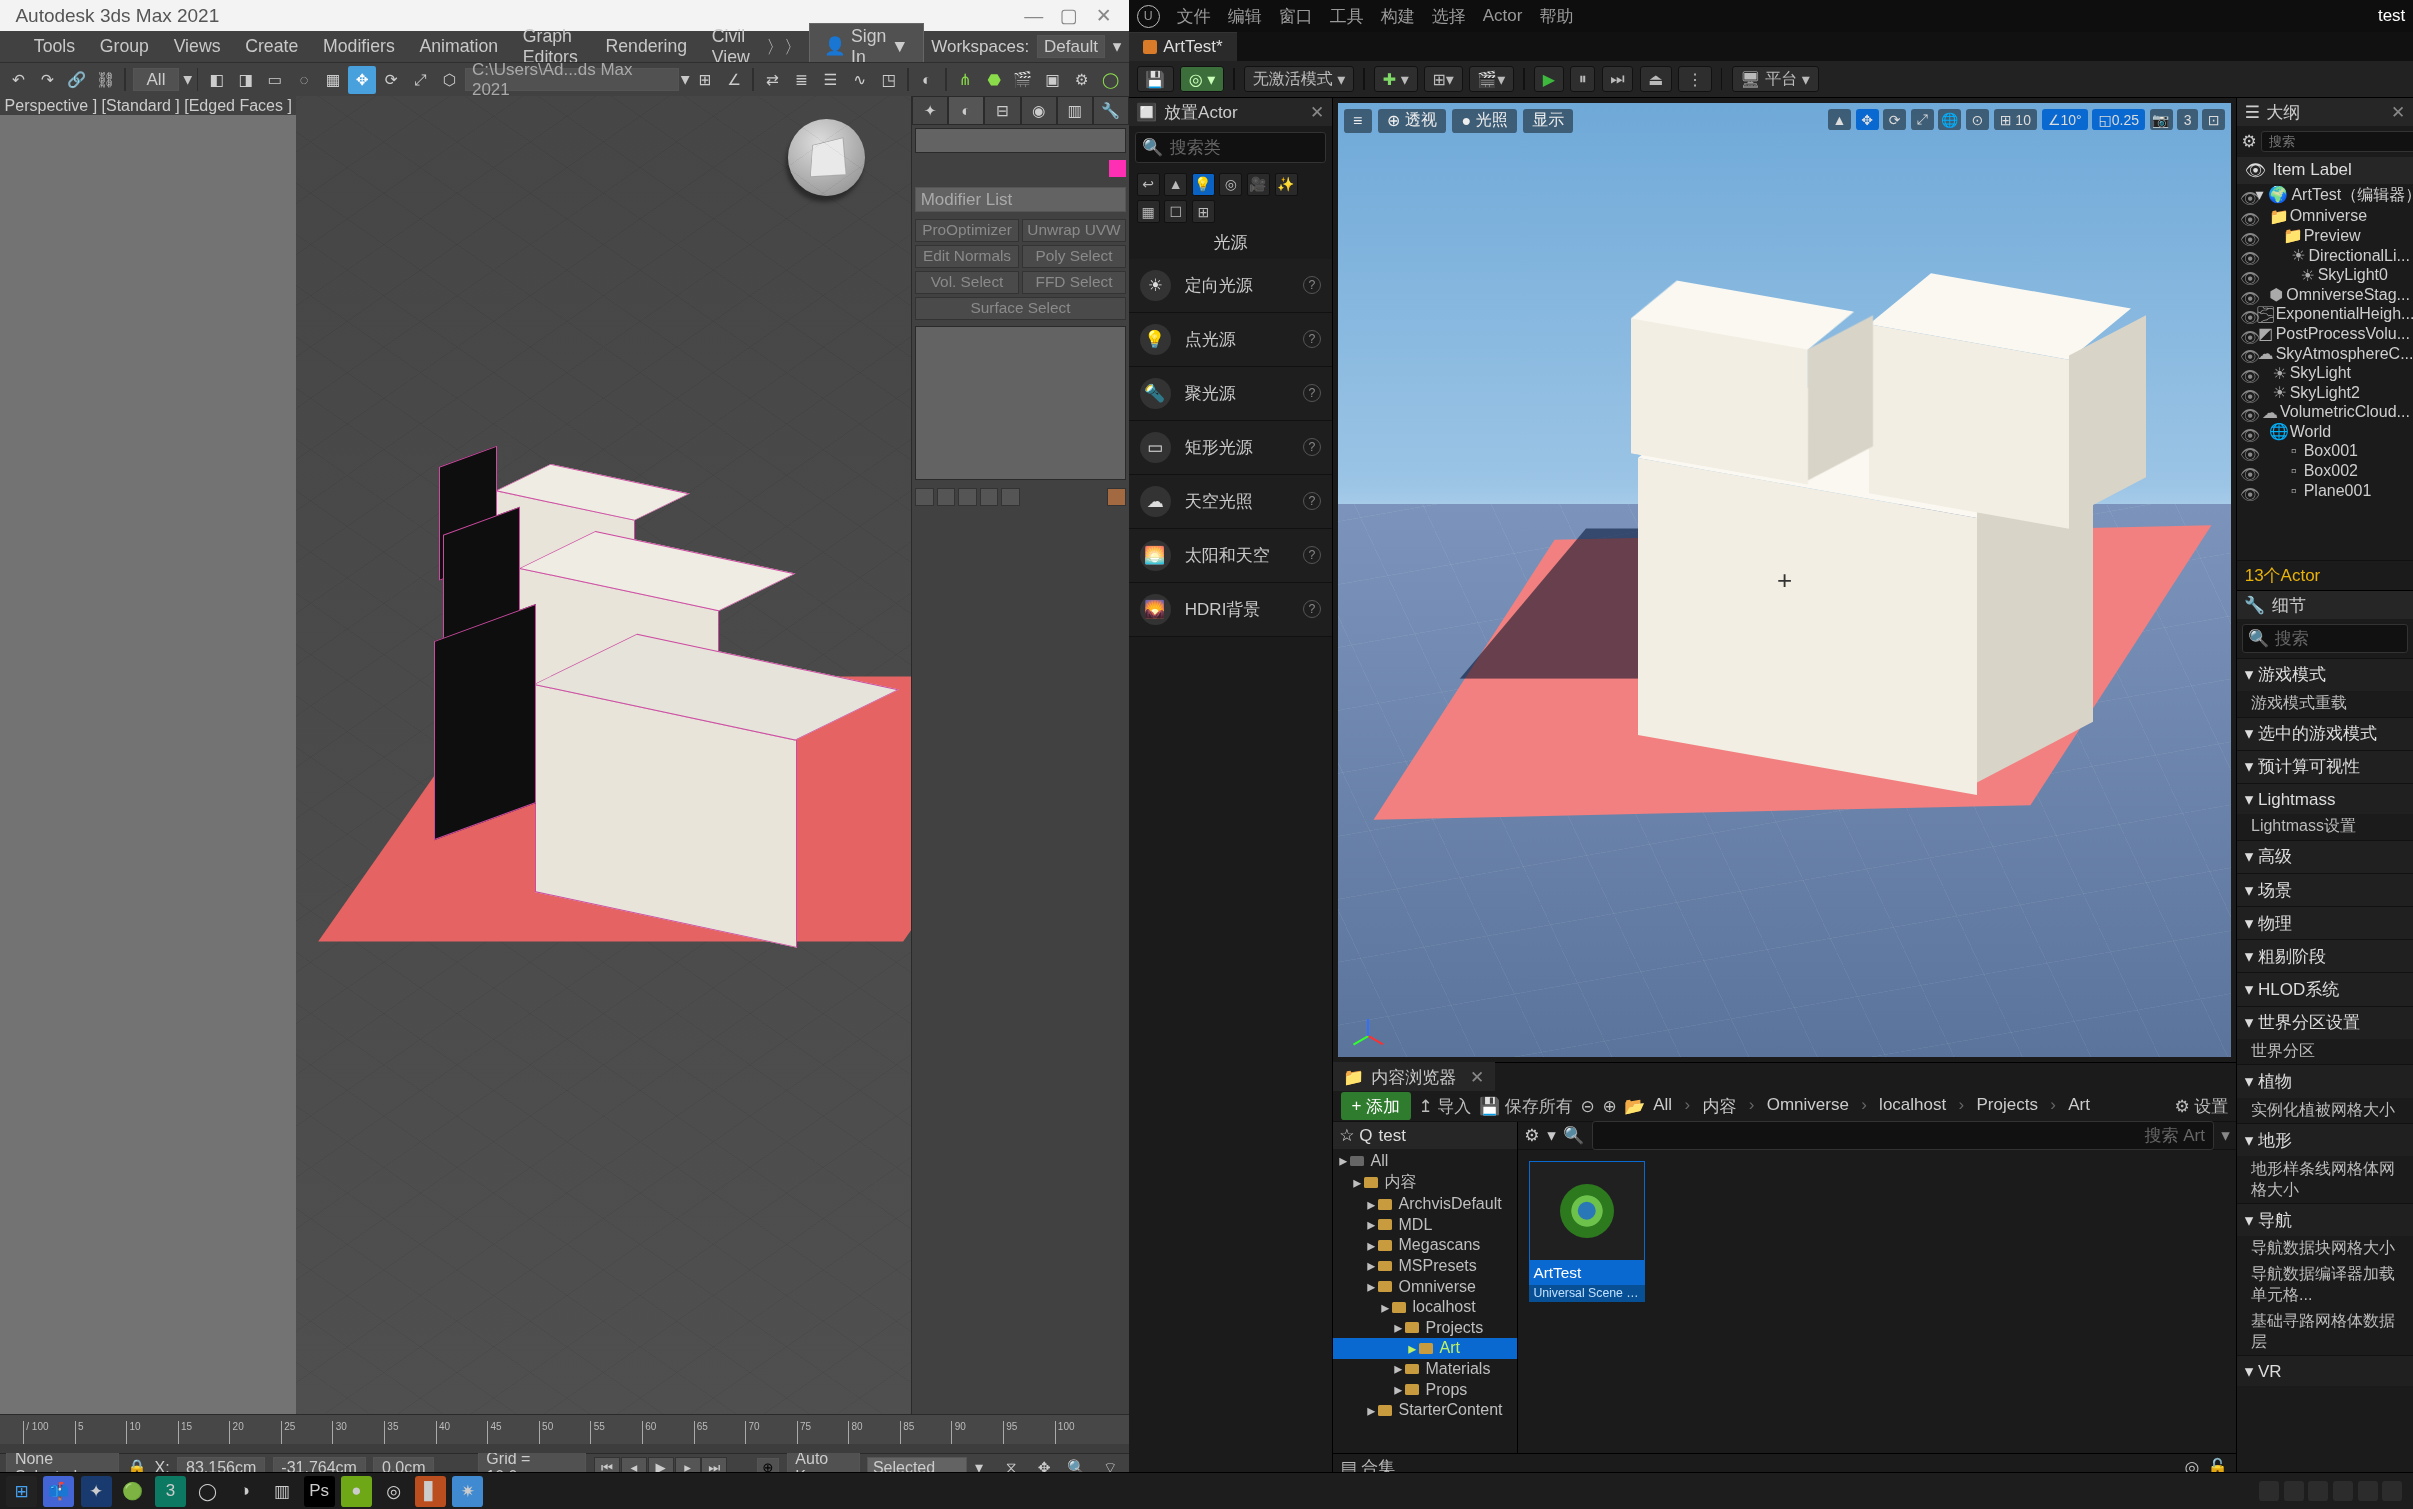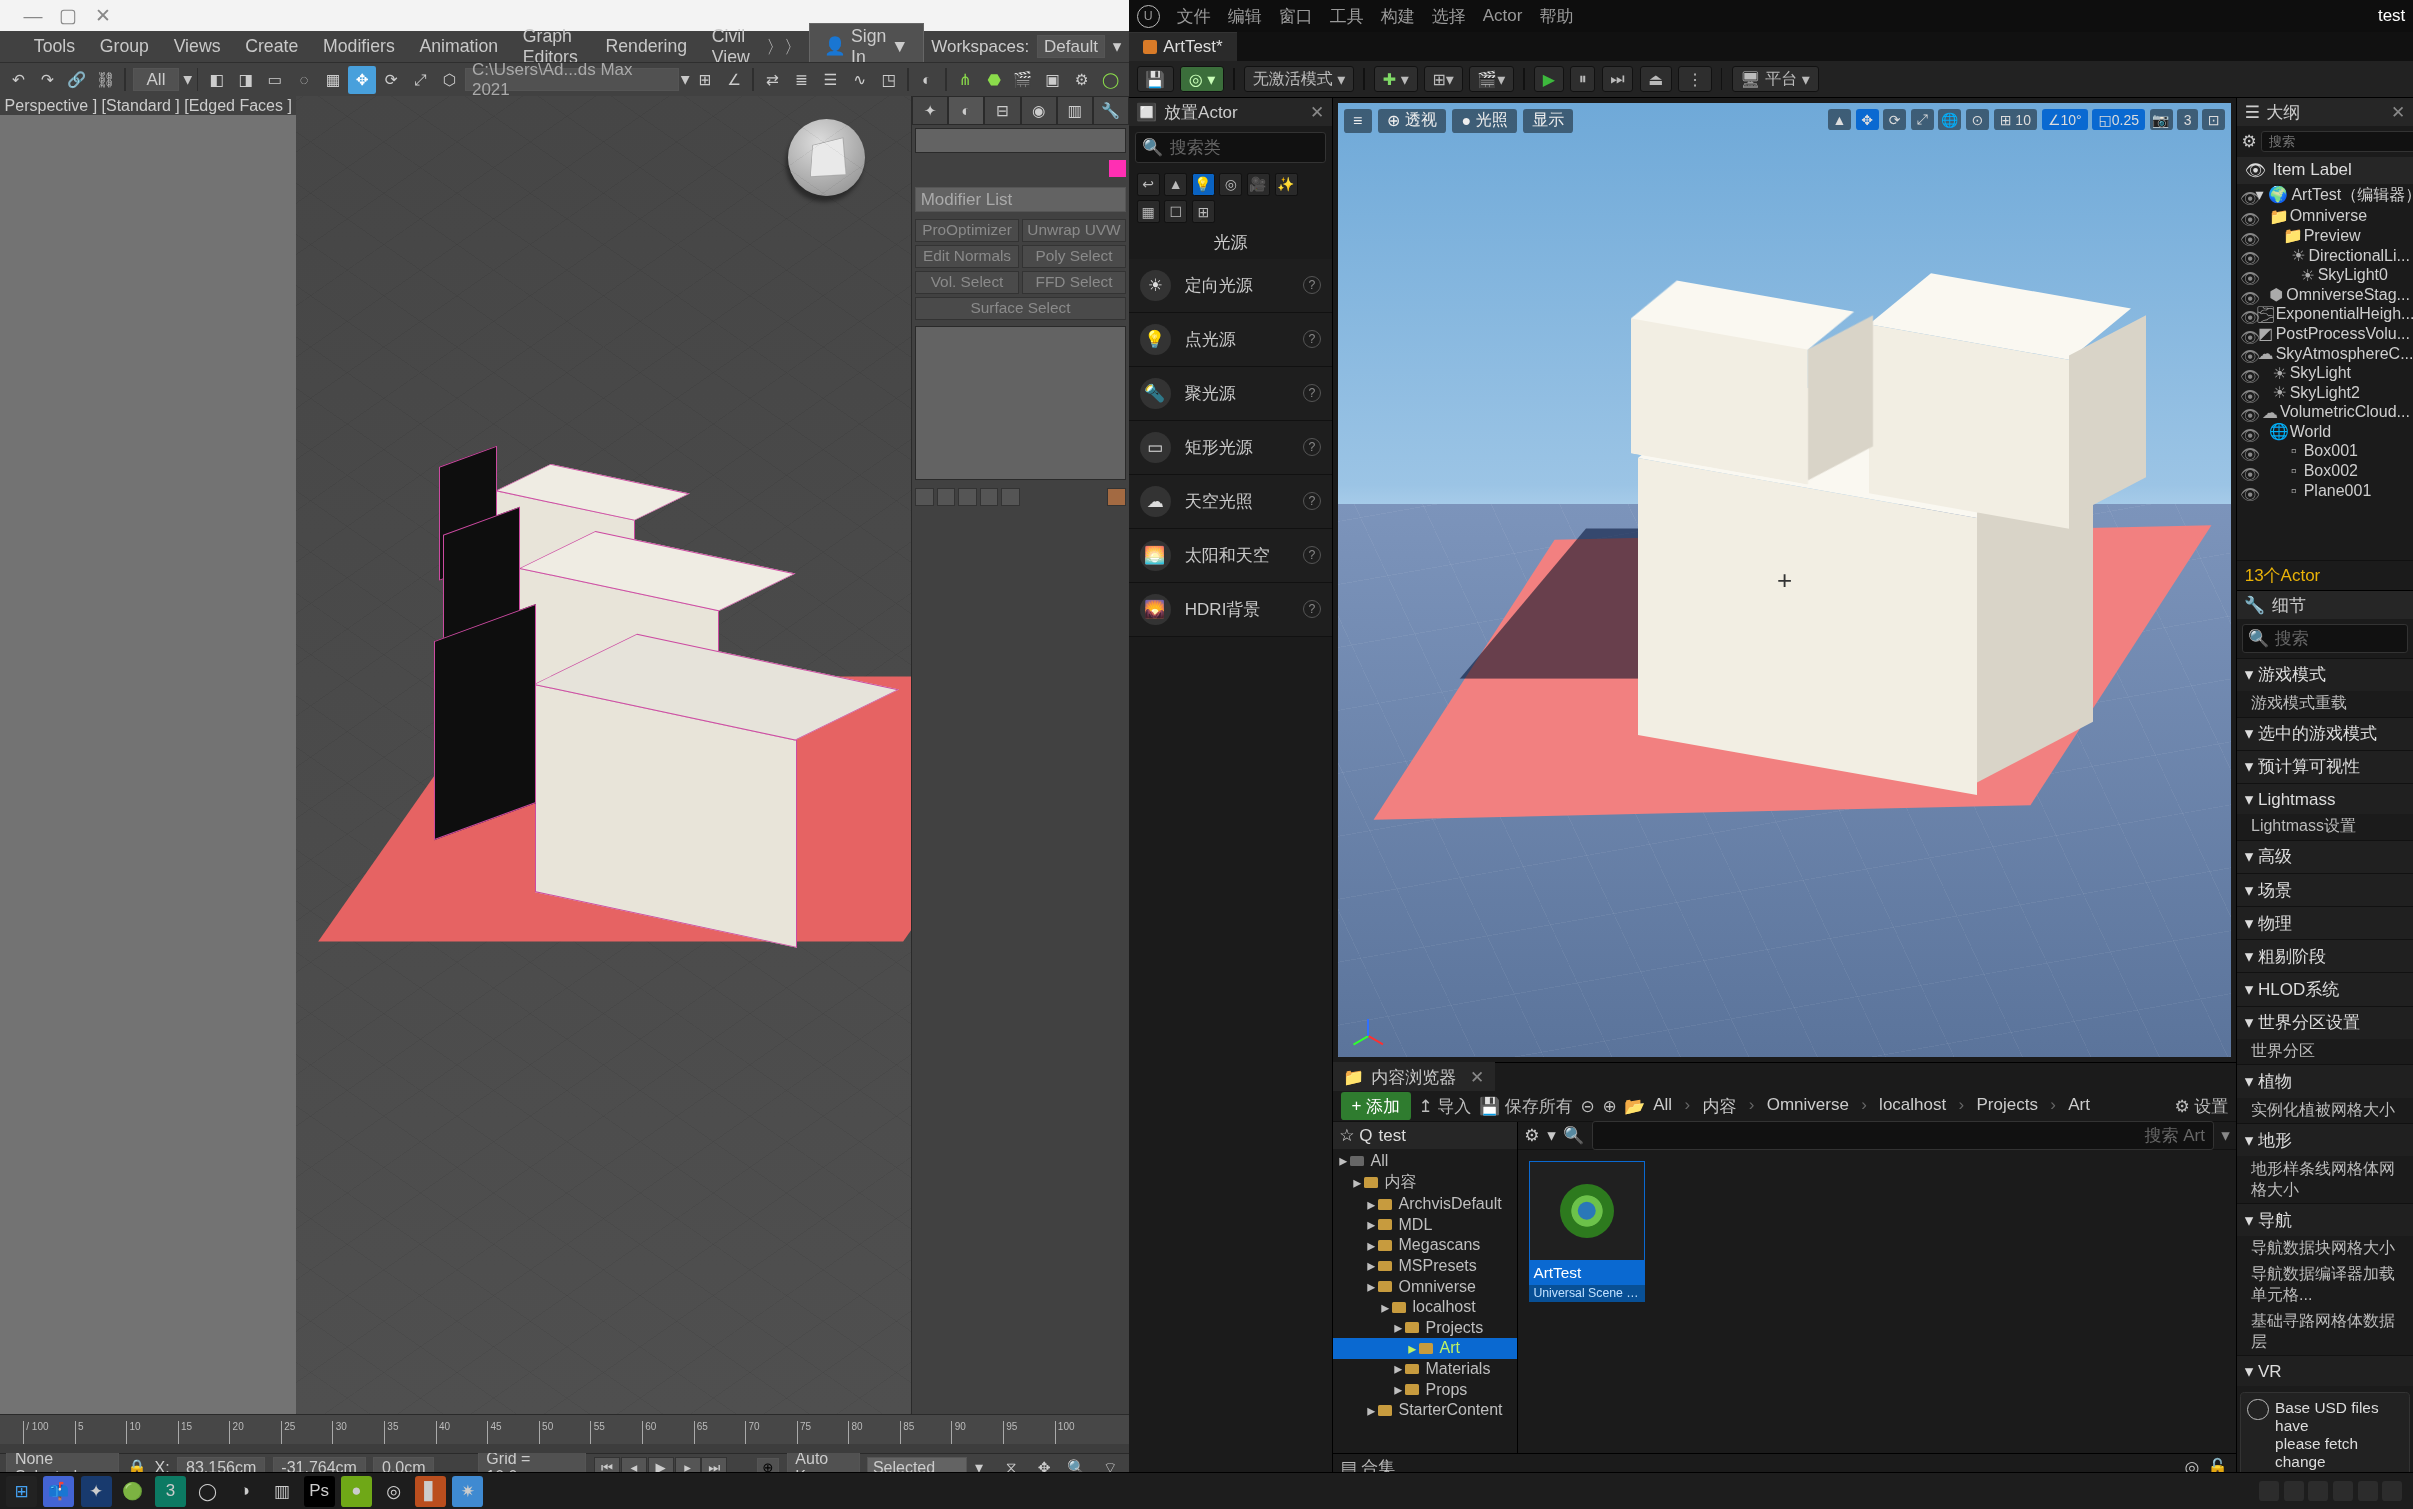--- a/index.html
+++ b/index.html
@@ -200,20 +200,21 @@
 .tb-ico.start{background:#222;color:#45a0ef;}
 .tray{margin-left:auto;display:flex;gap:4.6px;align-items:center;padding-right:4.6px;}
 .tray span{width:20px;height:20px;background:#2c2c2c;border-radius:3.1px;display:inline-block;}
 </style>
 </head>
 <body>
 
 <div class="max-pane">
 
   <div class="max-title">
+    <span class="max-title-text">Autodesk 3ds Max 2021</span>
     <span class="max-title-btn">—</span>
     <span class="max-title-btn">▢</span>
     <span class="max-title-btn">✕</span>
   </div>
 
   <div class="max-menubar">
     <span class="max-menu">Tools</span>
     <span class="max-menu">Group</span>
     <span class="max-menu">Views</span>
     <span class="max-menu">Create</span>
@@ -707,25 +708,20 @@
             <div class="det-sec">
               <div class="det-head">▾ 导航</div>
               <div class="det-sub">导航数据块网格大小</div>
               <div class="det-sub">导航数据编译器加载单元格...</div>
               <div class="det-sub">基础寻路网格体数据层</div>
             </div>
             <div class="det-sec">
               <div class="det-head">▾ VR</div>
             </div>
           </div>
-        <div class="toast">
-          <span class="tlgo"></span>
-          <span style="white-space:pre-line">Base USD files have
-please fetch change</span>
-        </div>
         <div class="cb-foot" style="border-top:0.8px solid #111">
           <span class="cb-btn">⊞ <span>派生数据</span></span>
         </div>
       </div>
     </div>
   </div>
 </div>
 
 <div class="taskbar">
   <div class="tb-max">

